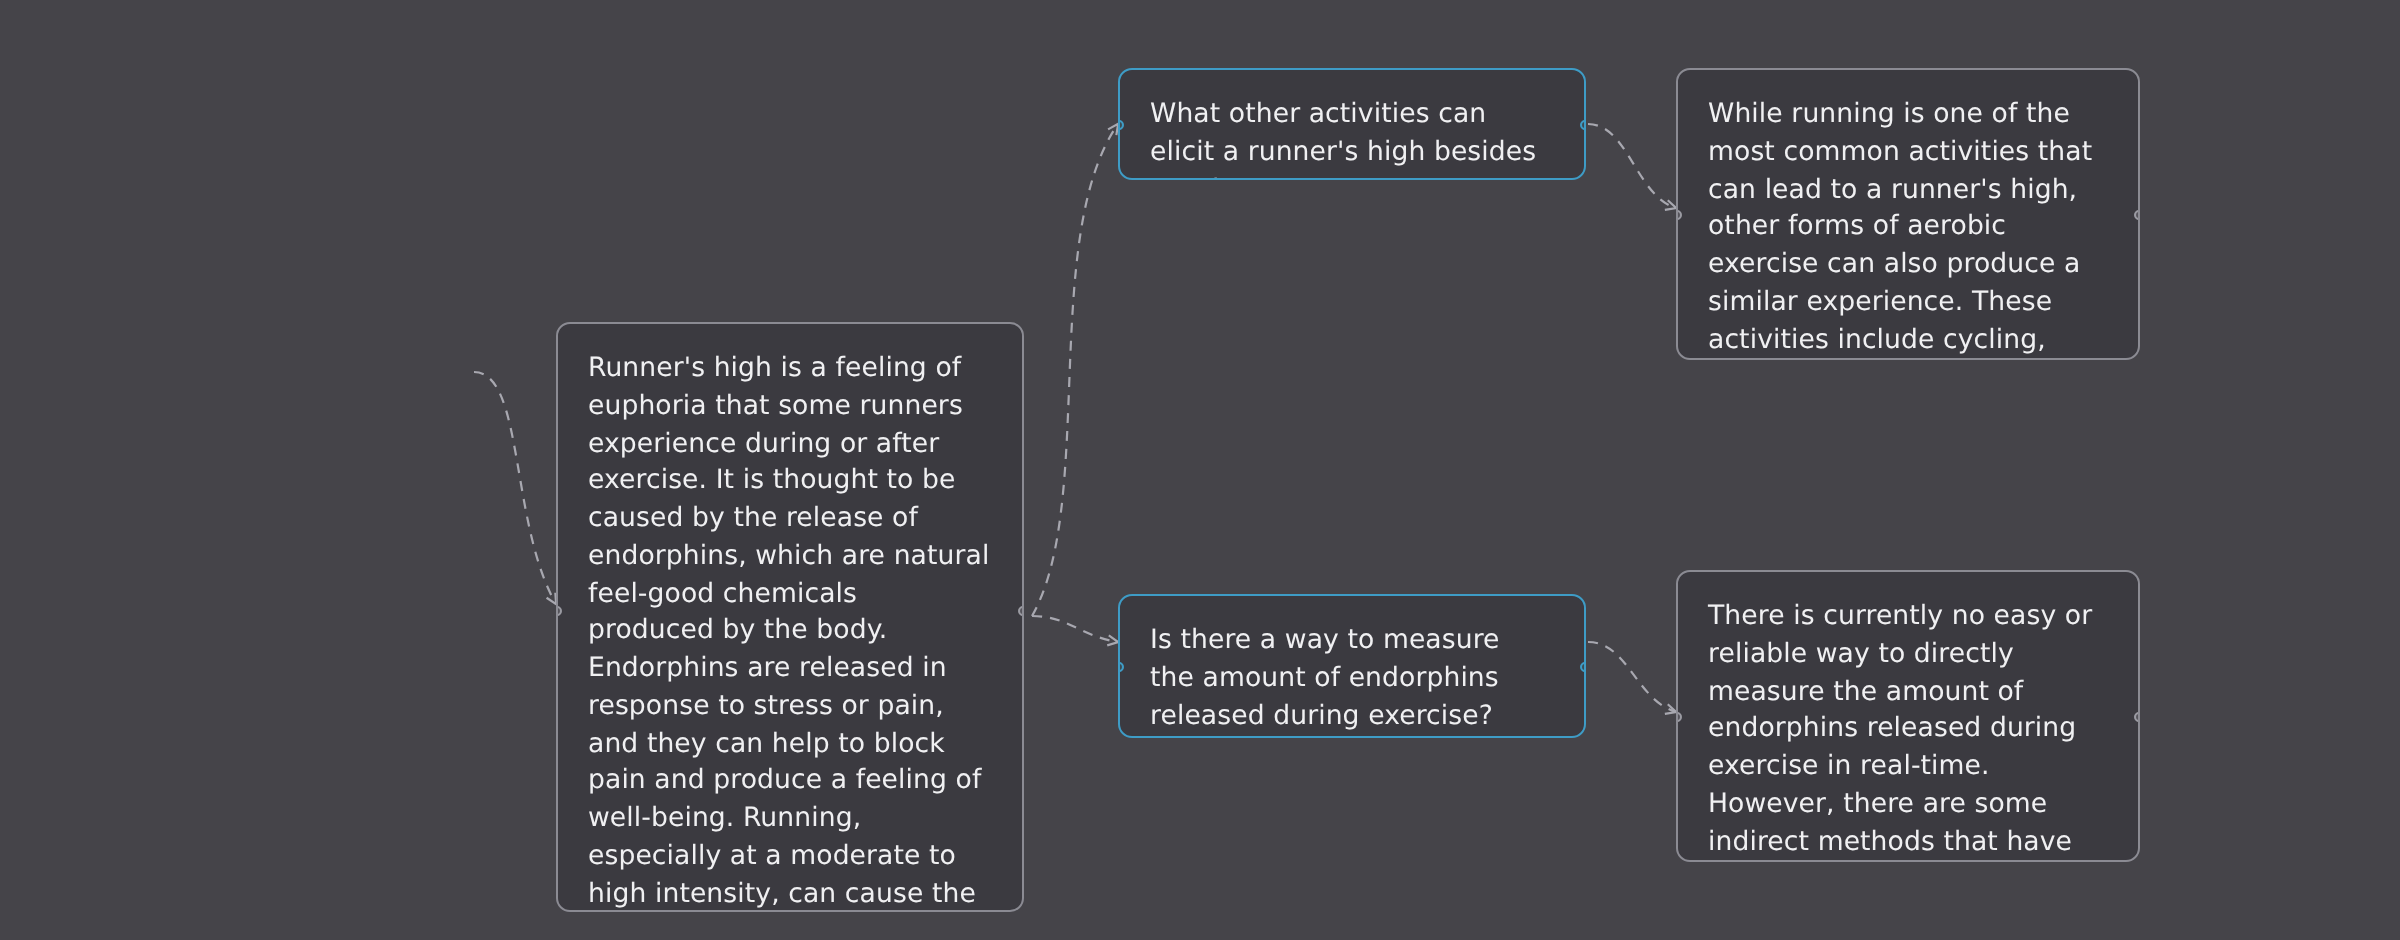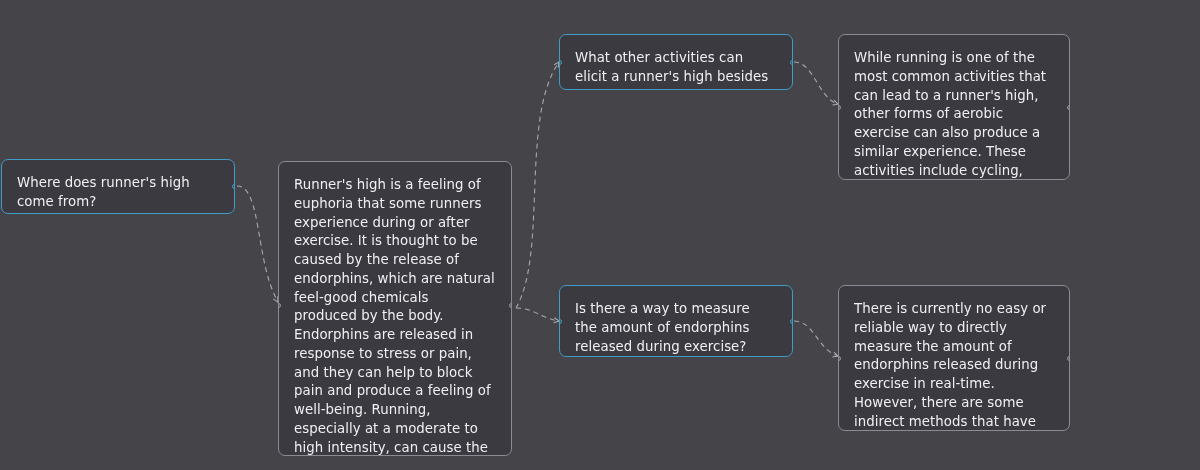--- a/index.html
+++ b/index.html
@@ -91,44 +91,40 @@
 
     <path d="M 516,308 C 548,252 520,118 559,62" fill="none" stroke="#a8a8b0" stroke-width="1.1" stroke-dasharray="5,4" marker-end="url(#arrow)"></path>
 
     <path d="M 794,62 C 814,62 818,98 838,104" fill="none" stroke="#a8a8b0" stroke-width="1.1" stroke-dasharray="5,4" marker-end="url(#arrow)"></path>
 
     <path d="M 516,308 C 534,308 540,318 559,321" fill="none" stroke="#a8a8b0" stroke-width="1.1" stroke-dasharray="5,4" marker-end="url(#arrow)"></path>
 
     <path d="M 794,321 C 814,321 818,350 838,356" fill="none" stroke="#a8a8b0" stroke-width="1.1" stroke-dasharray="5,4" marker-end="url(#arrow)"></path>
   </svg>
 
-  <div class="node node-question" style="left:1px; top:159px; width:234px; height:55px;">
-    <div class="node-inner">Where does runner's high come from?</div>
-    <div class="handle right blue"></div>
-  </div>
 
   <div class="node node-answer" style="left:278px; top:161px; width:234px; height:295px;">
     <div class="node-inner">Runner's high is a feeling of euphoria that some runners experience during or after exercise. It is thought to be caused by the release of endorphins, which are natural feel-good chemicals produced by the body. Endorphins are released in response to stress or pain, and they can help to block pain and produce a feeling of well-being. Running, especially at a moderate to high intensity, can cause the body to produce large amounts of endorphins, leading to the runner's high sensation</div>
     <div class="handle left" style="top:141px; margin-top:0;"></div>
     <div class="handle right" style="top:141px; margin-top:0;"></div>
   </div>
 
   <div class="node node-question" style="left:559px; top:34px; width:234px; height:56px;">
     <div class="node-inner">What other activities can elicit a runner's high besides running?</div>
     <div class="handle left blue"></div>
     <div class="handle right blue"></div>
   </div>
 
   <div class="node node-answer fade" style="left:838px; top:34px; width:232px; height:146px;">
     <div class="node-inner">While running is one of the most common activities that can lead to a runner's high, other forms of aerobic exercise can also produce a similar experience. These activities include cycling, swimming, dancing, and even brisk walking. Any</div>
     <div class="handle left"></div>
     <div class="handle right"></div>
   </div>
 
-  <div class="node node-question" style="left:559px; top:285px; width:234px; height:72px;">
+  <div class="node node-question" style="left:559px; top:297px; width:234px; height:72px;">
     <div class="node-inner">Is there a way to measure the amount of endorphins released during exercise?</div>
     <div class="handle left blue"></div>
     <div class="handle right blue"></div>
   </div>
 
   <div class="node node-answer fade" style="left:838px; top:285px; width:232px; height:146px;">
     <div class="node-inner">There is currently no easy or reliable way to directly measure the amount of endorphins released during exercise in real-time. However, there are some indirect methods that have been used in research studies, such as measuring changes</div>
     <div class="handle left"></div>
     <div class="handle right"></div>
   </div>

